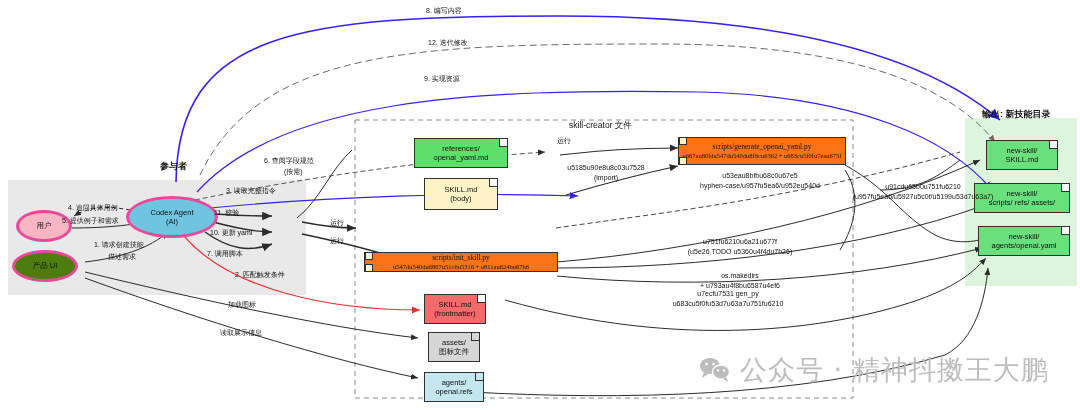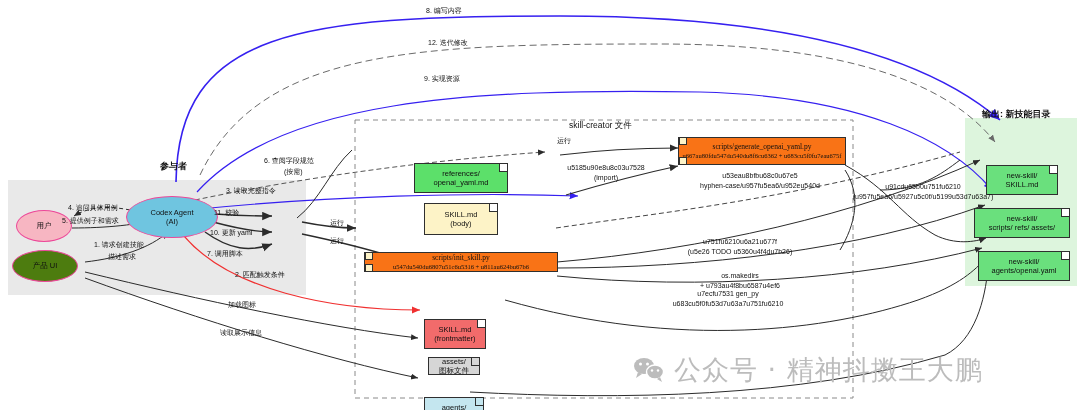--- a/index.html
+++ b/index.html
@@ -3,22 +3,22 @@
 <meta charset="utf-8">
 <style>
   html,body{margin:0;padding:0;background:#ffffff;}
   body{width:1080px;height:410px;overflow:hidden;
        font-family:"Liberation Sans","DejaVu Sans",sans-serif;}
   #stage{position:relative;width:1080px;height:410px;}
   #svg{position:absolute;left:0;top:0;width:1080px;height:410px;}
   .node{position:absolute;box-sizing:border-box;display:flex;flex-direction:column;
         align-items:center;justify-content:center;text-align:center;
         font-size:7.5px;line-height:1.25;color:#101010;}
-  .ellipse{border:1px solid #ec4899;border-radius:50%;}
-  .doc{border:1px solid #2f2f2f;margin-top:25px;}
+  .ellipse{border:3px solid #ec4899;border-radius:50%;}
+  .doc{border:1px solid #2f2f2f;}
   .doc .fold{position:absolute;right:0;top:0;width:7px;height:7px;
              background:#ffffff;border-left:1px solid #2f2f2f;border-bottom:1px solid #2f2f2f;}
   .rectnode{border:1px solid #2f2f2f;background:#f97316;font-family:Liberation Serif, serif;}
   .lbl{position:absolute;font-size:7px;color:#111;white-space:nowrap;}
   .lbl.ctr{text-align:center;}
   .grouptitle{position:absolute;font-size:9px;color:#111;font-weight:bold;padding-left:12px;}
   .grouptitle.small{font-weight:normal;font-size:8.5px;}
   .wm{position:absolute;display:flex;align-items:center;gap:9px;
       color:#bcbcbc;font-size:27px;letter-spacing:1px;
       font-family:"DejaVu Sans",sans-serif;}
@@ -150,21 +150,21 @@
     <span>scripts/generate_openai_yaml.py</span>
     <span style="font-size:6.5px">u667au80fdu547du540du8f6cu6362 + u683cu5f0fu7eau675f</span>
   </div>
 
   <div class="node doc" style="left:424px;top:294px;width:62px;height:30px;background:#f26b6b;position:absolute;">
     <div class="fold"></div>
     <span>SKILL.md</span>
     <span>(frontmatter)</span>
   </div>
 
-  <div class="node doc" style="left:428px;top:332px;width:52px;height:18px;background:#d6d6d6;position:absolute;">
+  <div class="node doc" style="left:428px;top:332px;width:52px;height:30px;background:#d6d6d6;position:absolute;">
     <div class="fold" style="background:#d6d6d6"></div>
     <span>assets/</span>
     <span>图标文件</span>
   </div>
 
   <div class="node doc" style="left:424px;top:372px;width:60px;height:30px;background:#c4e6ef;position:absolute;">
     <div class="fold" style="background:#c4e6ef"></div>
     <span>agents/</span>
     <span>openai.refs</span>
   </div>
@@ -220,21 +220,21 @@
 
   <div class="lbl ctr" style="left:640px;top:272px;width:200px;text-align:center;">os.makedirs</div>
   <div class="lbl ctr" style="left:640px;top:282px;width:200px;text-align:center;">+ u793au4f8bu6587u4ef6</div>
 
   <div class="lbl ctr" style="left:628px;top:290px;width:200px;text-align:center;">u7ecfu7531 gen_py</div>
   <div class="lbl ctr" style="left:628px;top:300px;width:200px;text-align:center;">u683cu5f0fu53d7u63a7u751fu6210</div>
 
   <div class="lbl ctr" style="left:848px;top:183px;width:150px;text-align:center;">u91cdu65b0u751fu6210</div>
   <div class="lbl ctr" style="left:848px;top:193px;width:150px;text-align:center;">(u957fu5ea6/u5927u5c0f/u5199u53d7u63a7)</div>
 
-  <div class="wm" style="left:633px;top:352px;justify-content:flex-end;">
+  <div class="wm" style="left:699px;top:352px;justify-content:flex-end;">
     <svg width="32" height="26" viewBox="0 0 32 26">
       <ellipse cx="11" cy="9" rx="10" ry="8" fill="#bcbcbc"></ellipse>
       <path d="M5,15 L3,21 L9,17 z" fill="#bcbcbc"></path>
       <circle cx="7.5" cy="7" r="1.5" fill="#ffffff"></circle>
       <circle cx="14.5" cy="7" r="1.5" fill="#ffffff"></circle>
       <ellipse cx="22" cy="15" rx="8.5" ry="7" fill="#bcbcbc" stroke="#ffffff" stroke-width="1.4"></ellipse>
       <path d="M27,20 L29,25 L24,22 z" fill="#bcbcbc"></path>
       <circle cx="19" cy="13.5" r="1.2" fill="#ffffff"></circle>
       <circle cx="25" cy="13.5" r="1.2" fill="#ffffff"></circle>
     </svg>

